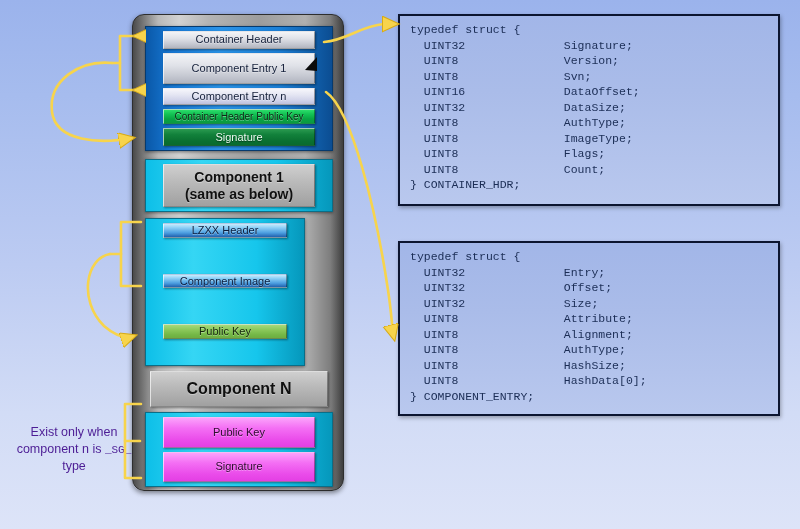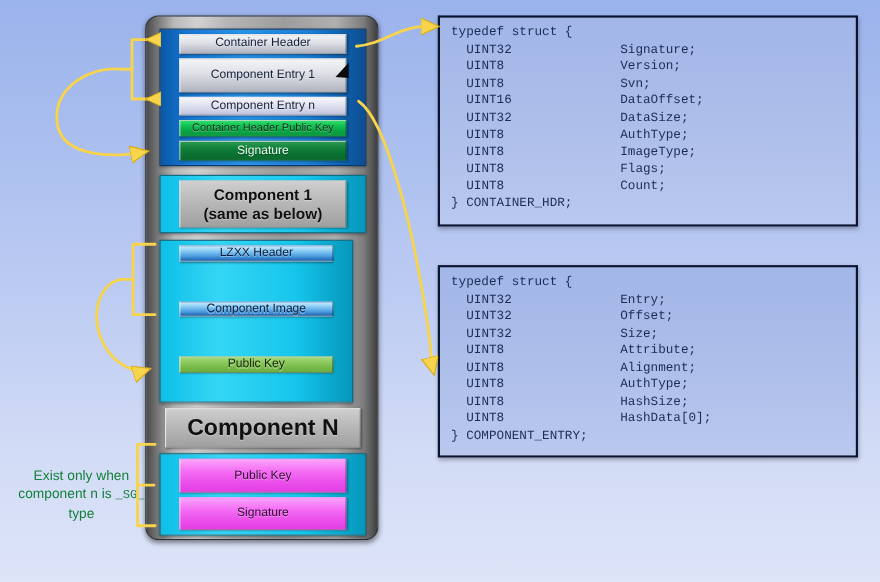--- a/index.html
+++ b/index.html
@@ -77,21 +77,21 @@
     font-family:"Liberation Mono", monospace;
     font-size:11.5px;color:#1b2d55;
     box-shadow:1px 2px 4px rgba(0,0,0,.30);
   }
   .codebox .ln{white-space:pre;line-height:15.5px;display:block;}
   .codebox .ln .ty{display:inline-block;width:140px;}
 
   
   #note{
     position:absolute;left:8px;top:424px;width:132px;
-    text-align:center;font-size:12.5px;color:#15803d;line-height:1.35;
+    text-align:center;font-size:12.5px;color:#4c1d95;line-height:1.35;
   }
   #note .sg{font-family:"Liberation Mono", monospace;font-size:11px;}
 
   
   #connectors{position:absolute;left:0;top:0;width:800px;height:529px;pointer-events:none;}
 </style>
 </head>
 <body>
 
 <div class="stage">
@@ -109,28 +109,28 @@
         <div class="bar f-greendark" style="height:20px;">Signature</div>
       </div>
 
       <div class="grp shell-cyan" style="left:2px;top:135px;width:188px;height:53px;">
         <div class="bar f-gray bold" style="flex:1;flex-direction:column;">
           <span>Component 1</span>
           <span>(same as below)</span>
         </div>
       </div>
 
-      <div class="grp shell-cyan" style="left:2px;top:194px;width:176px;height:148px;gap:36px;">
+      <div class="grp shell-cyan" style="left:2px;top:194px;width:160px;height:148px;gap:36px;">
         <div class="bar f-bluegrad" style="height:22px;">LZXX   Header</div>
         <div class="bar f-bluegrad" style="height:46px;">Component Image</div>
         <div class="bar f-greenmid" style="height:31px;">Public Key</div>
         <div class="bar f-greendark" style="height:31px;">Signature</div>
       </div>
 
-      <div class="bar f-gray bold" style="position:absolute;left:7px;top:347px;width:178px;height:36px;font-size:21px;">Component N</div>
+      <div class="bar f-gray bold" style="position:absolute;left:7px;top:347px;width:178px;height:36px;font-size:16px;">Component N</div>
 
       <div class="grp shell-cyan" style="left:2px;top:388px;width:188px;height:75px;">
         <div class="bar f-magenta" style="height:31px;">Public Key</div>
         <div class="bar f-magenta" style="height:31px;">Signature</div>
       </div>
 
     </div>
   </div>
 
   <div class="codebox" id="code-0" style="left:398px;top:14px;width:382px;height:192px;">

